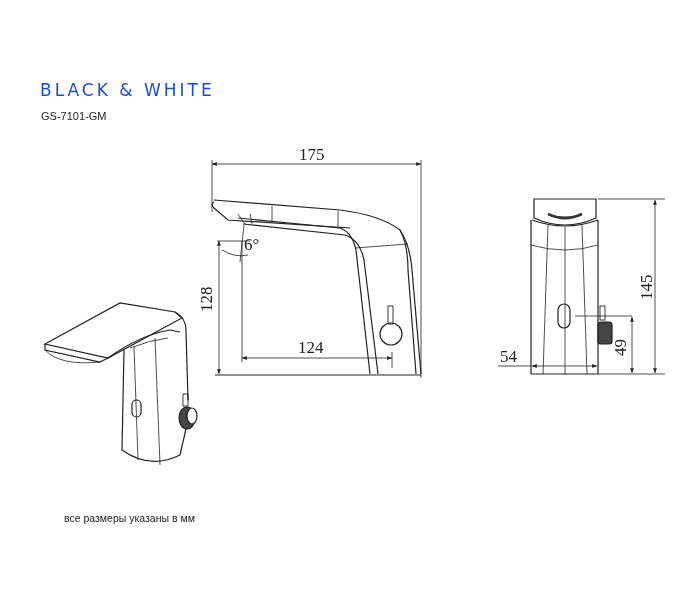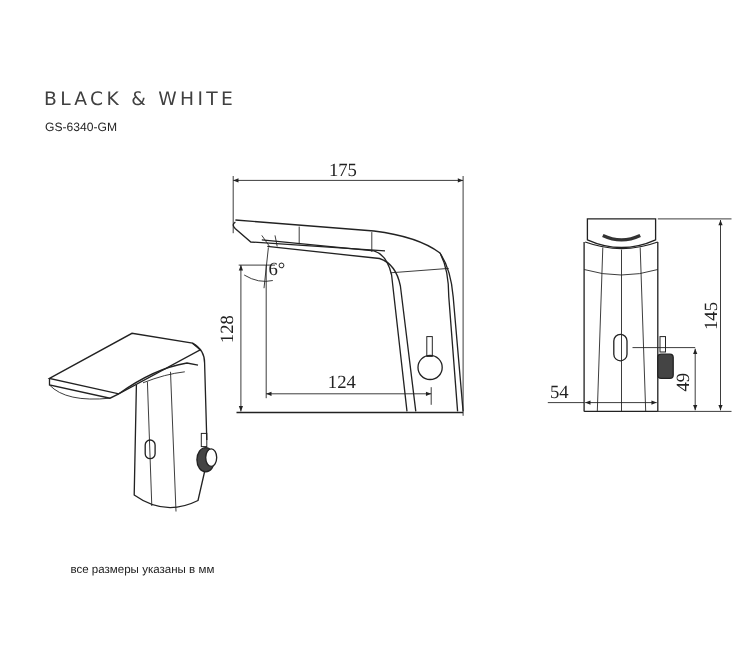--- a/index.html
+++ b/index.html
@@ -1,27 +1,27 @@
 <!DOCTYPE html>
 <html><head>
 <meta charset="utf-8">
 <style>
   html, body { margin:0; padding:0; background:#ffffff; }
   body { width:675px; height:600px; position:relative; overflow:hidden; font-family:"Liberation Sans", sans-serif; color:#1a1a1a; }
-  .brand { position:absolute; left:40px; top:80px; font-size:17px; letter-spacing:3px; font-weight:400; color:#404040; font-family:"DejaVu Sans", sans-serif; }
+  .brand { position:absolute; left:40px; top:80px; font-size:17px; letter-spacing:3px; font-weight:400; color:#1d4ed8; font-family:"DejaVu Sans", sans-serif; }
   .model { position:absolute; left:41px; top:110px; font-size:11px; color:#222; }
   .note { position:absolute; left:38px; top:512px; font-size:10.5px; color:#222;margin-left:26px; }
   svg { position:absolute; left:0; top:0; }
   .dimtext { font-family:"Liberation Serif", serif; font-size:17px; fill:#222; }
 </style>
 </head>
 <body>
 
 <div class="brand">BLACK &amp; WHITE</div>
-<div class="model">GS-6340-GM</div>
+<div class="model">GS-7101-GM</div>
 <div class="note">все размеры указаны в мм</div>
 
 <svg width="675" height="600" viewBox="0 0 675 600" fill="none" stroke="#222" stroke-width="1.2">
   <defs>
     <marker id="arr" viewBox="0 0 10 10" refX="10" refY="5" markerWidth="8" markerHeight="6" orient="auto-start-reverse">
       <path d="M0,1 L10,5 L0,9 z" fill="#222" stroke="none"></path>
     </marker>
   </defs>
 
   <g>

